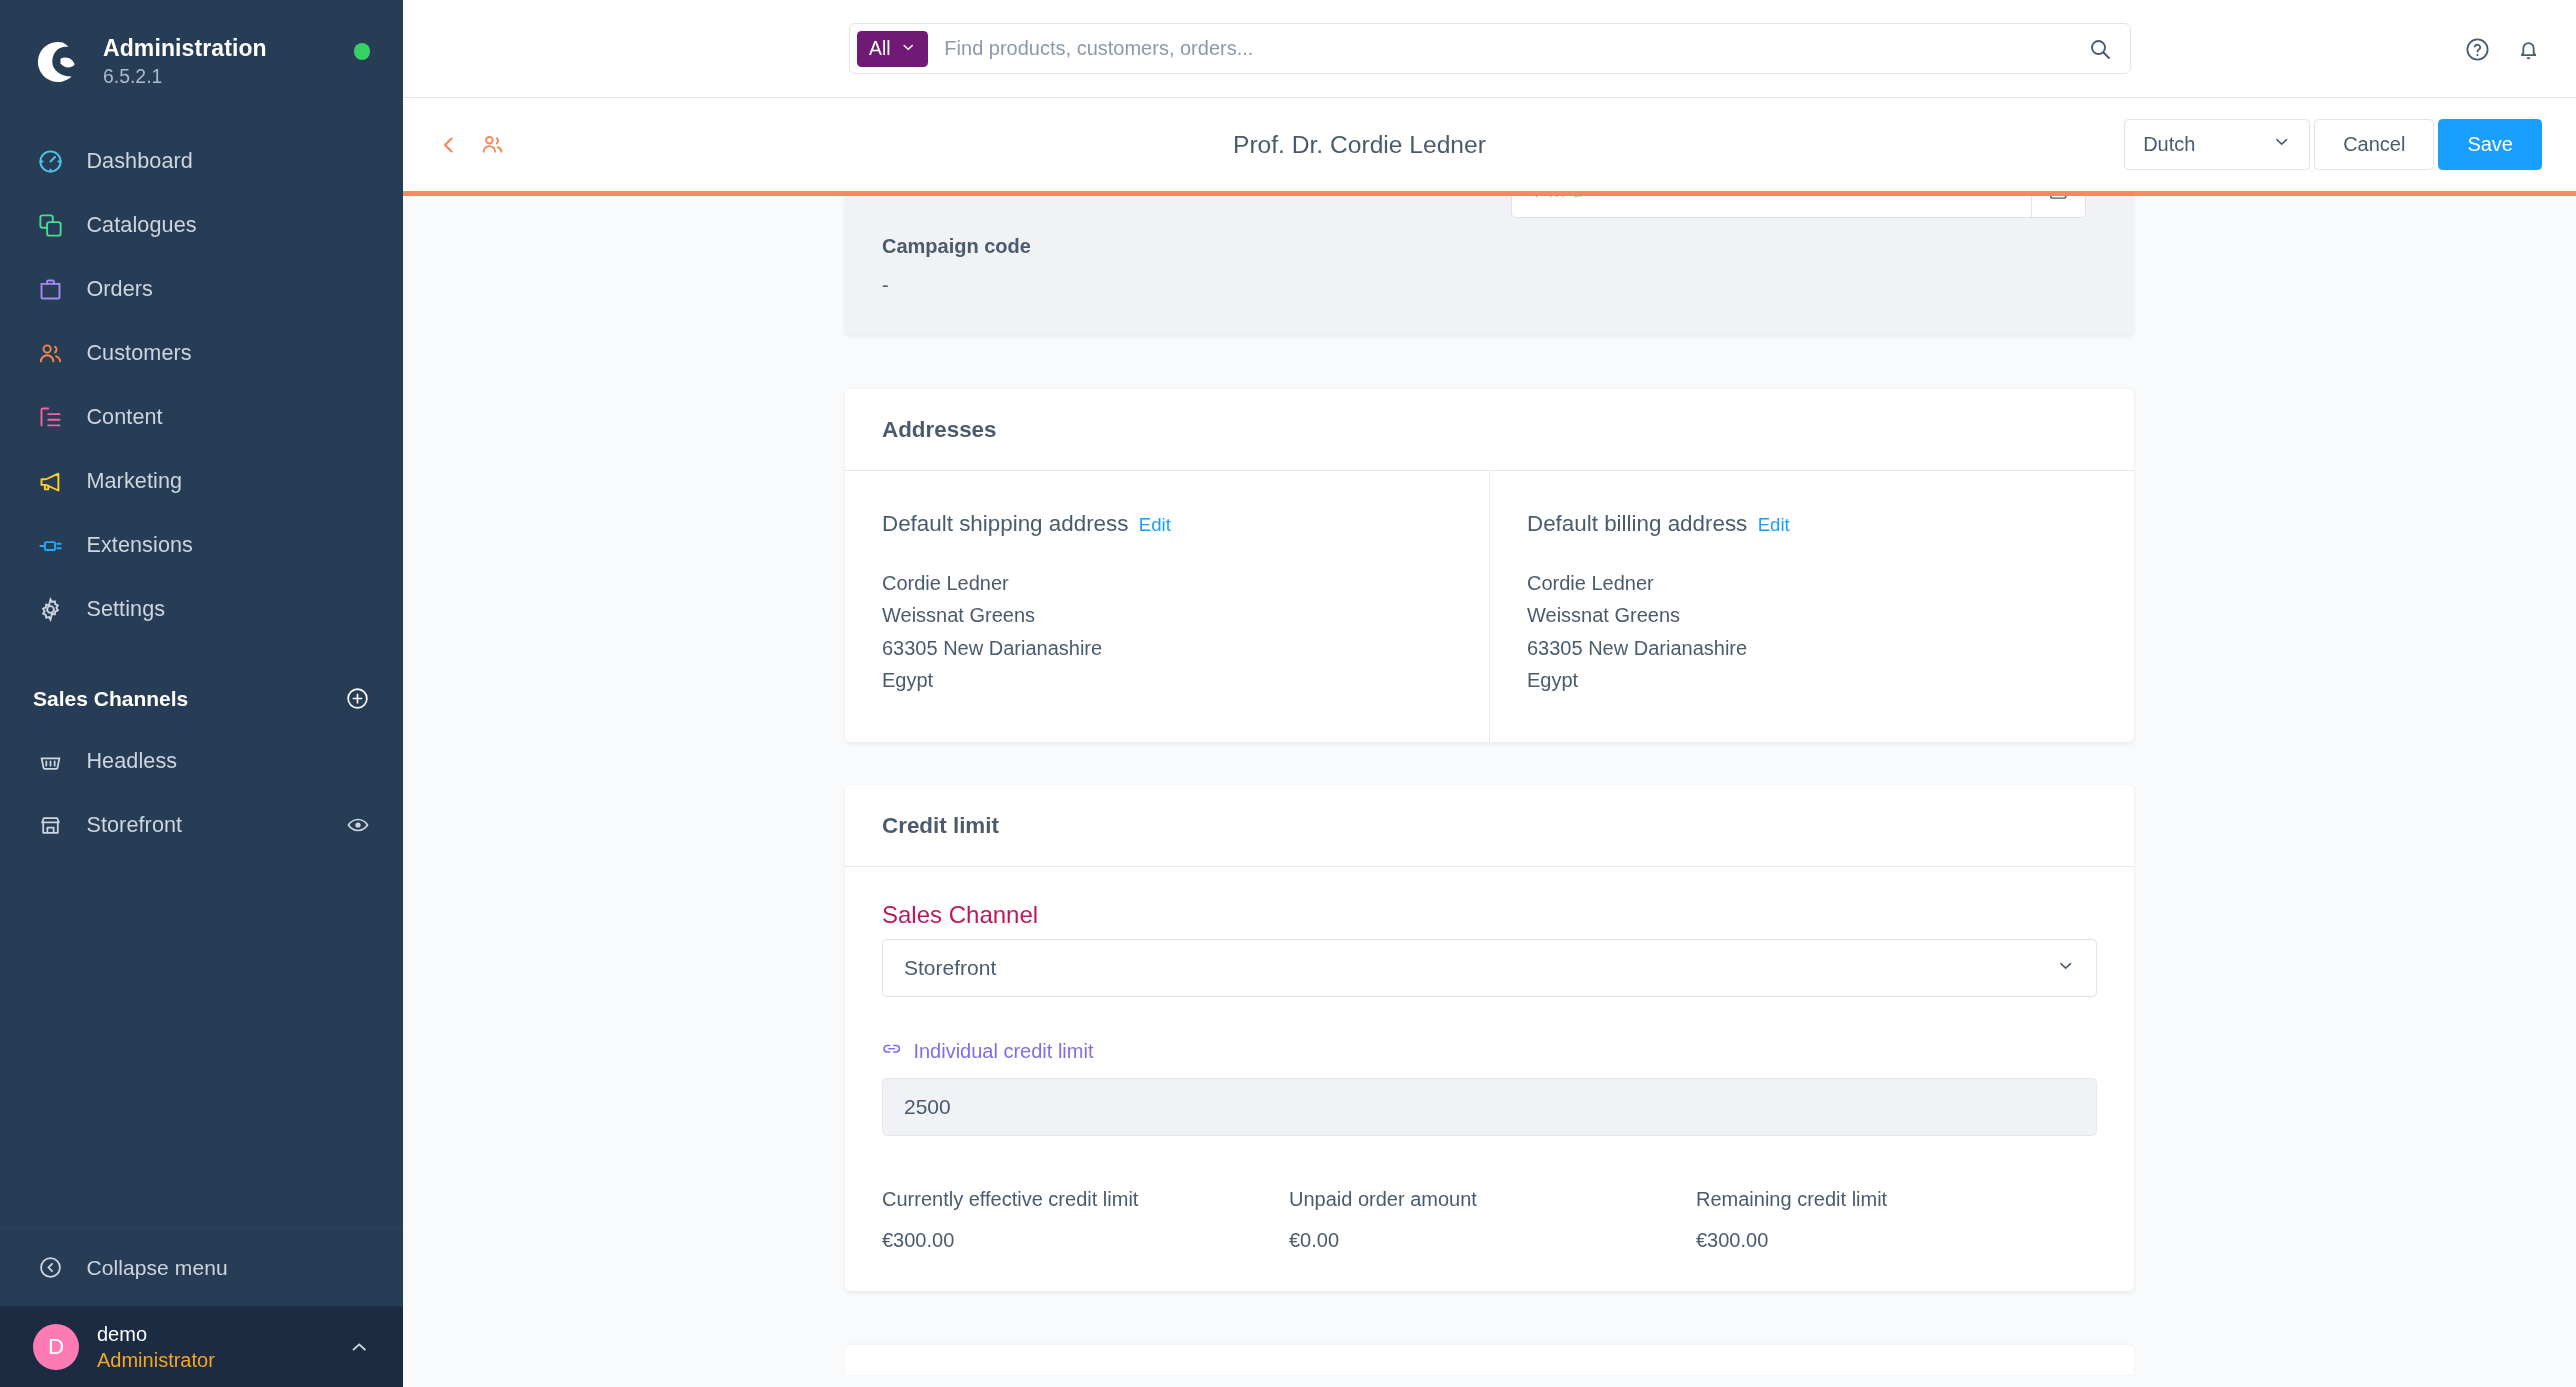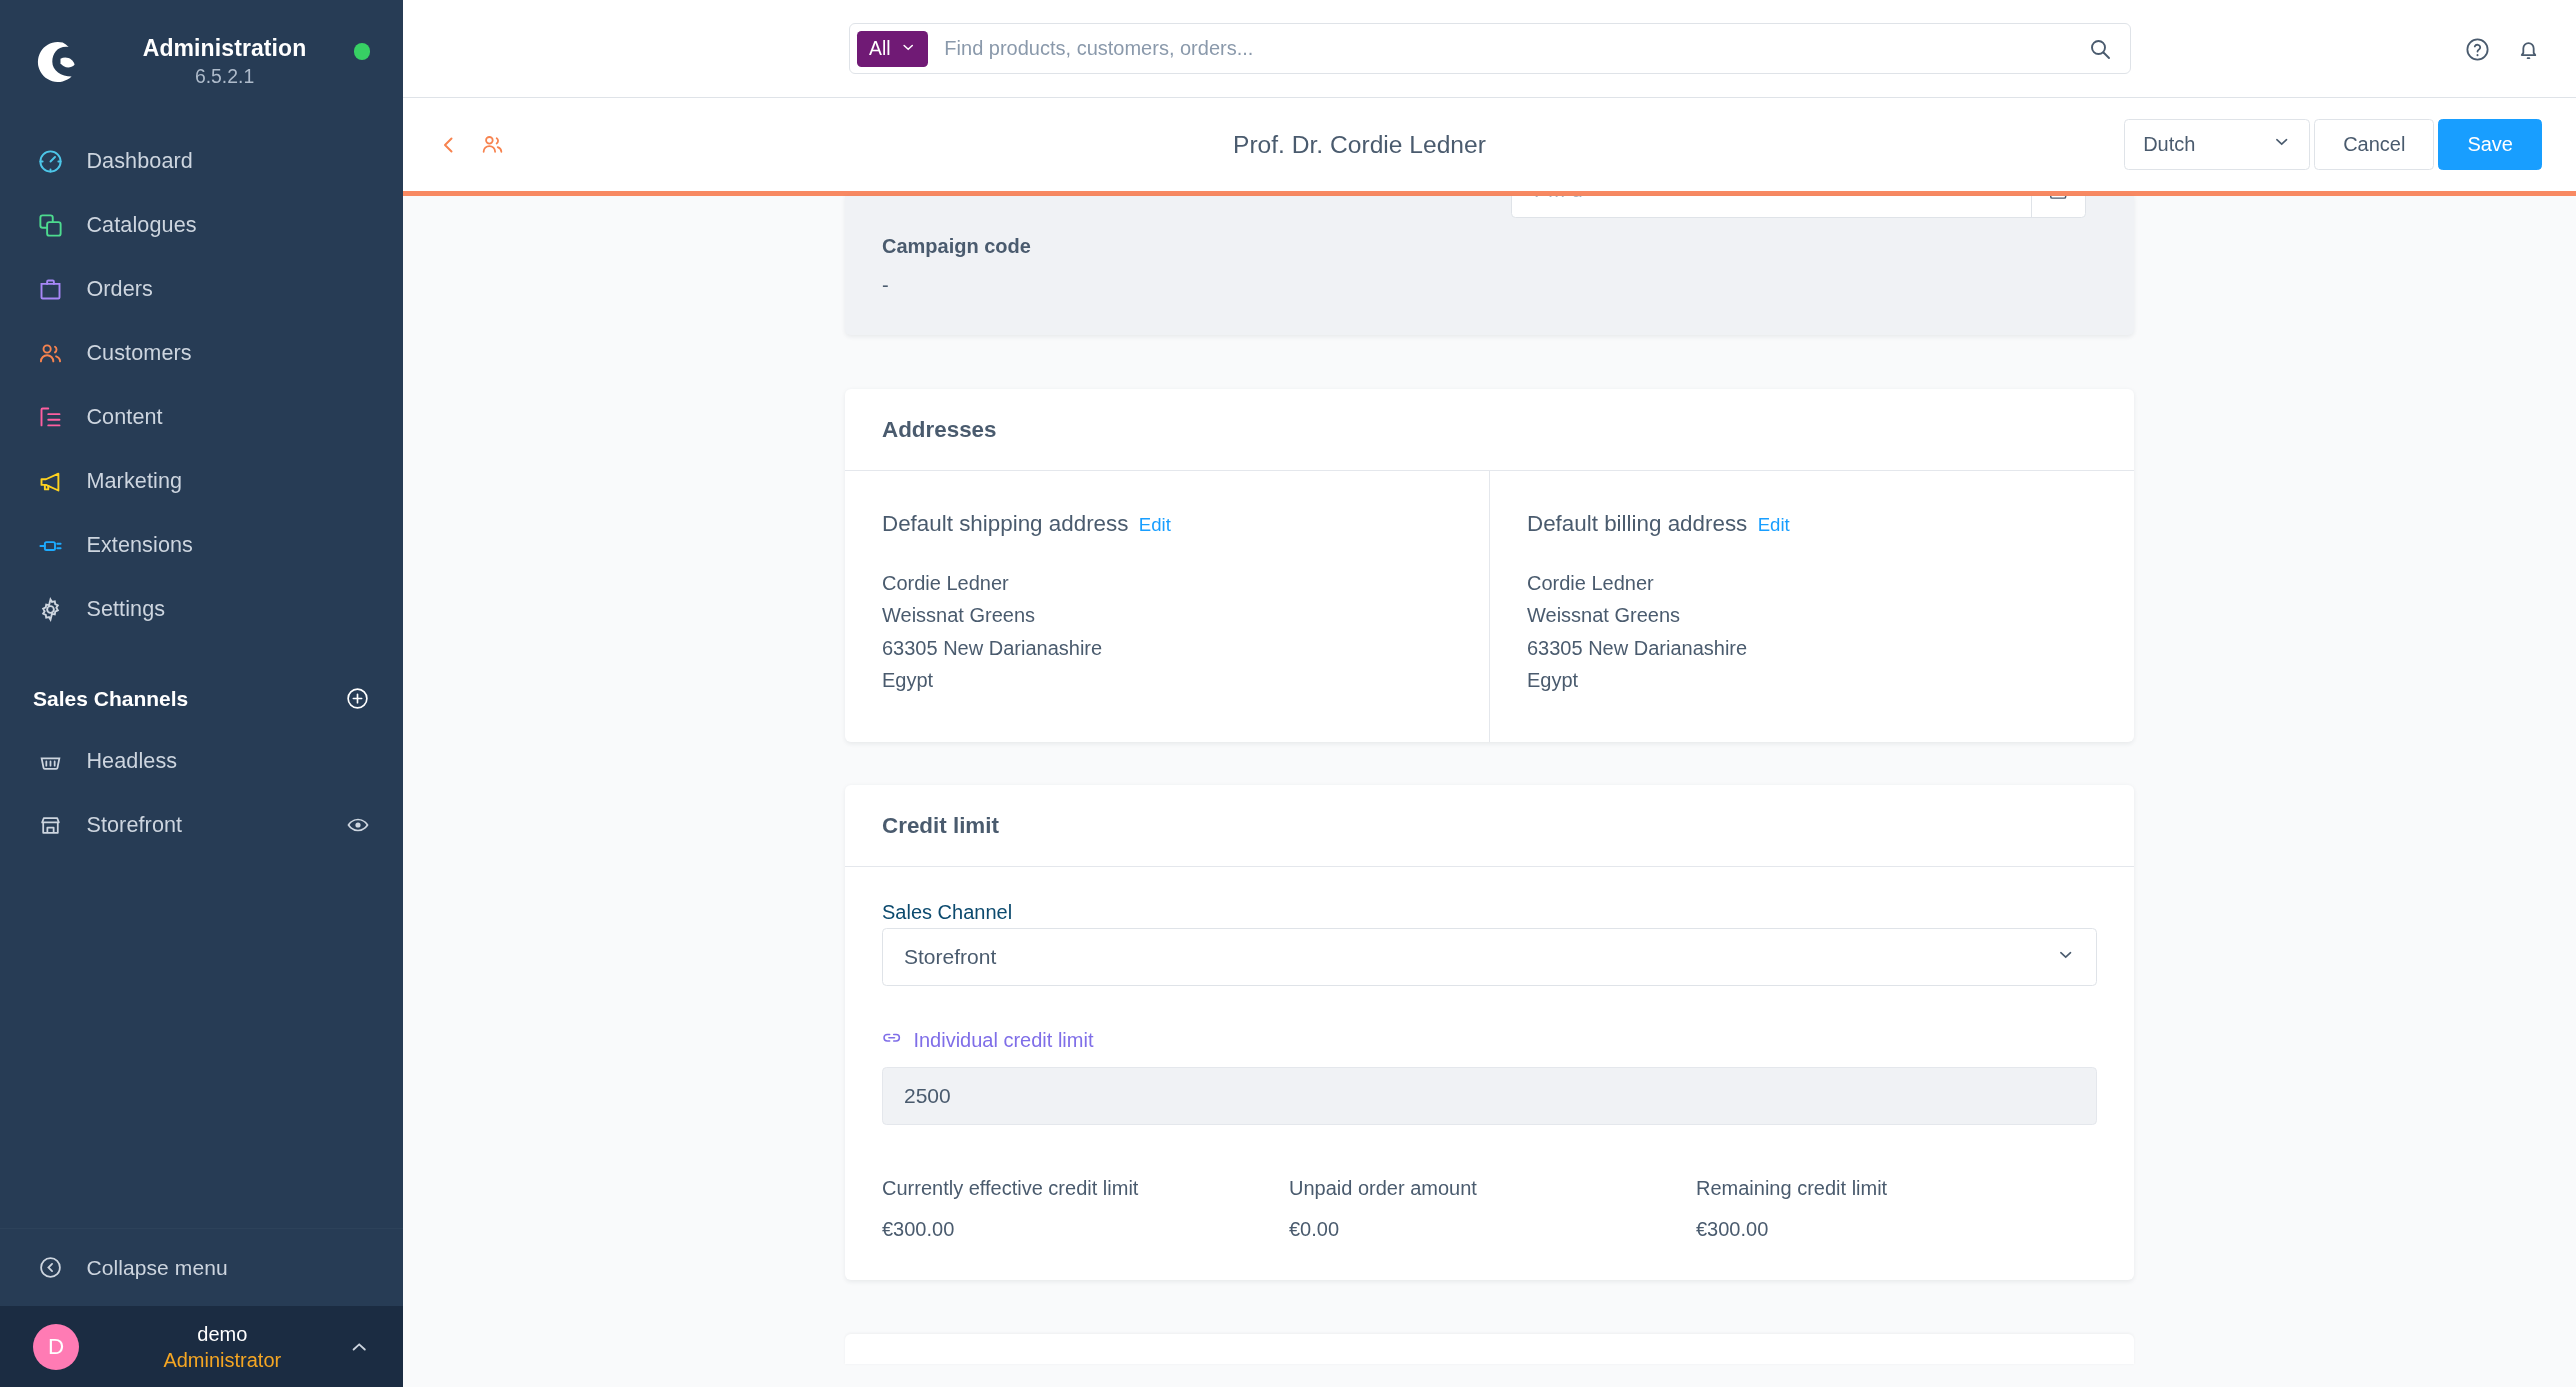--- a/index.html
+++ b/index.html
@@ -11,21 +11,20 @@
     overflow: hidden;
   }
   .app { display: flex; width: 2576px; height: 1388px; }
 
   
   .sidebar {
     width: 403px; flex: 0 0 403px; height: 1388px;
     background: #273c55;
     display: flex; flex-direction: column;
     position: relative;
-    text-align: center;
   }
   .sb-head {
     display: flex; align-items: center;
     padding: 27px 33px 0 33px;
     height: 98px;
   }
   .sb-logo { width: 49px; height: 49px; flex: 0 0 49px; }
   .sb-titles { margin-left: 21px; flex: 1; }
   .sb-app-title { color: #fff; font-size: 23px; font-weight: bold; line-height: 1.15; letter-spacing: 0.1px; }
   .sb-version { color: #aebbcb; font-size: 19.4px; line-height: 1.35; margin-top: 1.5px; }
@@ -191,21 +190,21 @@
   
   .addr-grid { display: flex; }
   .addr-col { flex: 1; padding: 40px 37px 45px 37px; }
   .addr-col + .addr-col { border-left: 0.7px solid #e4e7ec; }
   .addr-head { font-size: 22.4px; color: #4a5b6e; display: flex; align-items: baseline; gap: 10.4px; }
   .addr-edit { font-size: 18.6px; color: #189eff; cursor: pointer; }
   .addr-lines { margin-top: 30px; }
   .addr-line { font-size: 20px; color: #4a5b6e; line-height: 1.63; }
 
   
-  .form-label { font-size: 20px; color: #0c4a6e; margin-bottom: 4px; }
+  .form-label { font-size: 24px; color: #be185d; margin-bottom: 10px; }
   .select-field {
     height: 58px; border: 0.7px solid #dfe3e8; border-radius: 4.5px; background: #fff;
     display: flex; align-items: center; justify-content: space-between;
     padding: 0 21px; font-size: 21px; color: #4a5b6e; cursor: pointer;
   }
   .inherit-label {
     display: flex; align-items: center; gap: 12px;
     font-size: 20px; color: #7f6ee8; cursor: pointer; margin-bottom: 15px;
   }
   .inherit-input {

